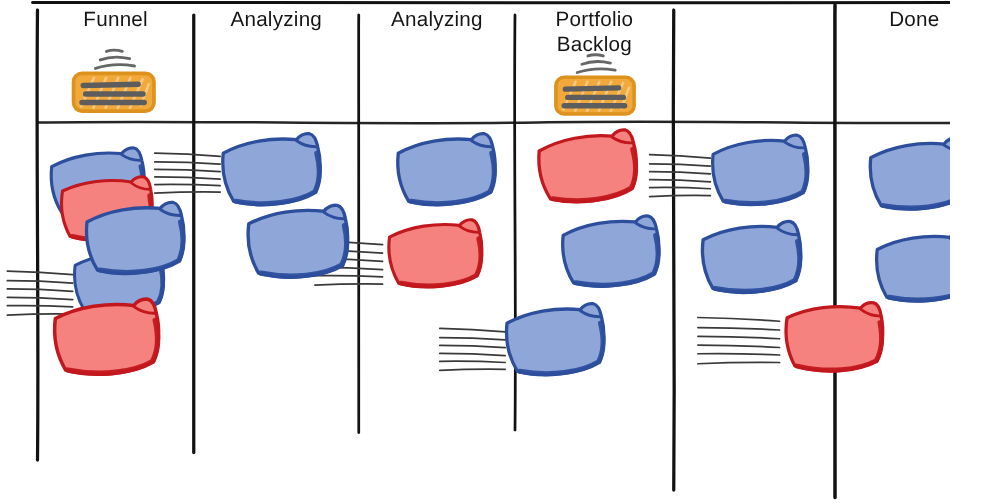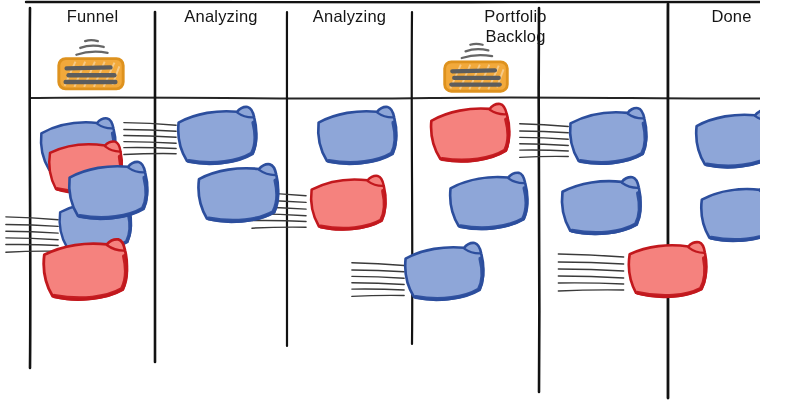--- a/index.html
+++ b/index.html
@@ -1,21 +1,21 @@
 <!DOCTYPE html>
 <html><head>
 <meta charset="utf-8">
 <style>
   html,body{margin:0;padding:0;background:#fff;}
   .stage{position:relative;width:760px;height:402px;background:#fff;overflow:hidden;
          font-family:"Liberation Sans",sans-serif;}
   .layer{position:absolute;left:0;top:0;}
   .hdr{position:absolute;top:7px;text-align:center;font-size:16.5px;line-height:1.2;
        color:#151515;letter-spacing:.2px;}
-  .hdr-narrow{padding:0 14px;box-sizing:border-box;margin-left:40px;}
+  .hdr-narrow{padding:0 14px;box-sizing:border-box;}
   .tray{position:absolute;}
   .note,.ml{position:absolute;overflow:visible;}
   svg{display:block;}
 </style>
 </head>
 <body>
 
 <div class="stage">
 
   <svg width="0" height="0" style="position:absolute" aria-hidden="true">

